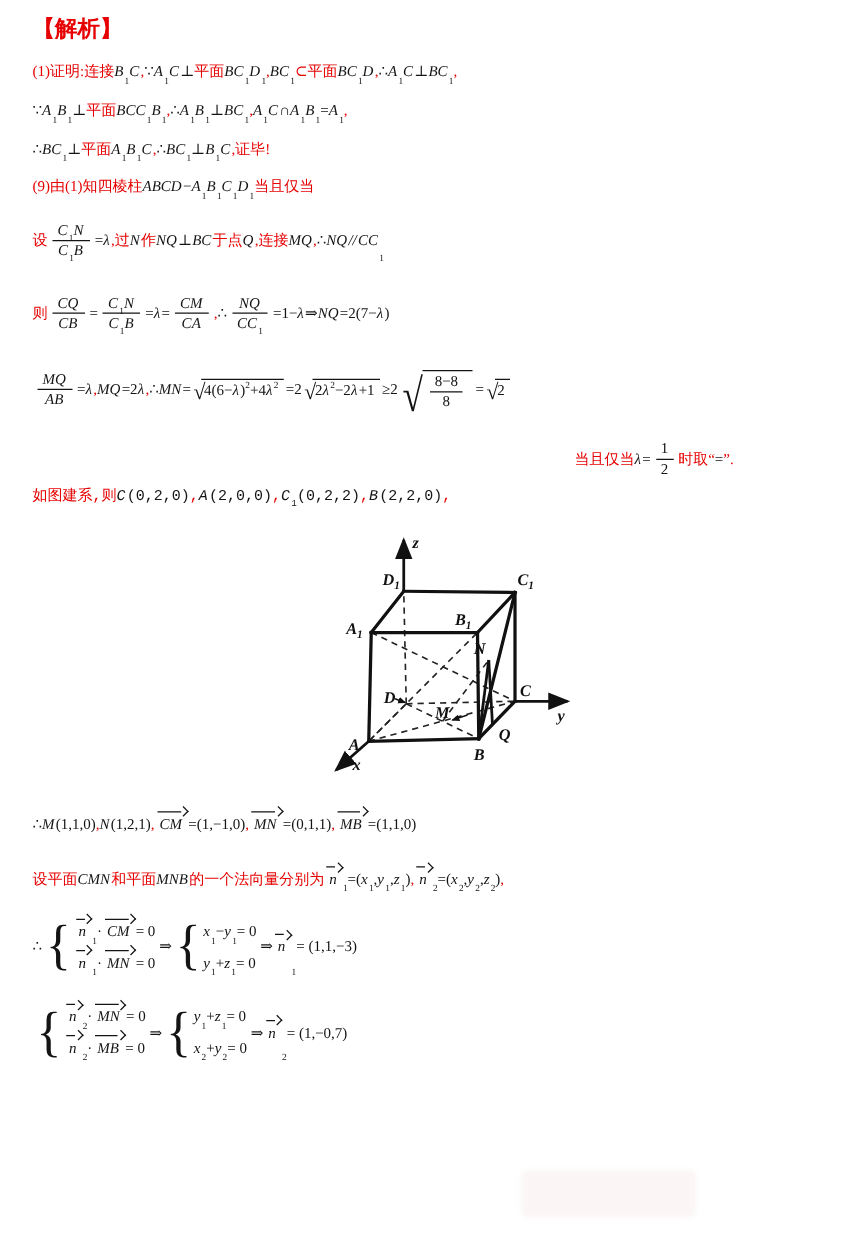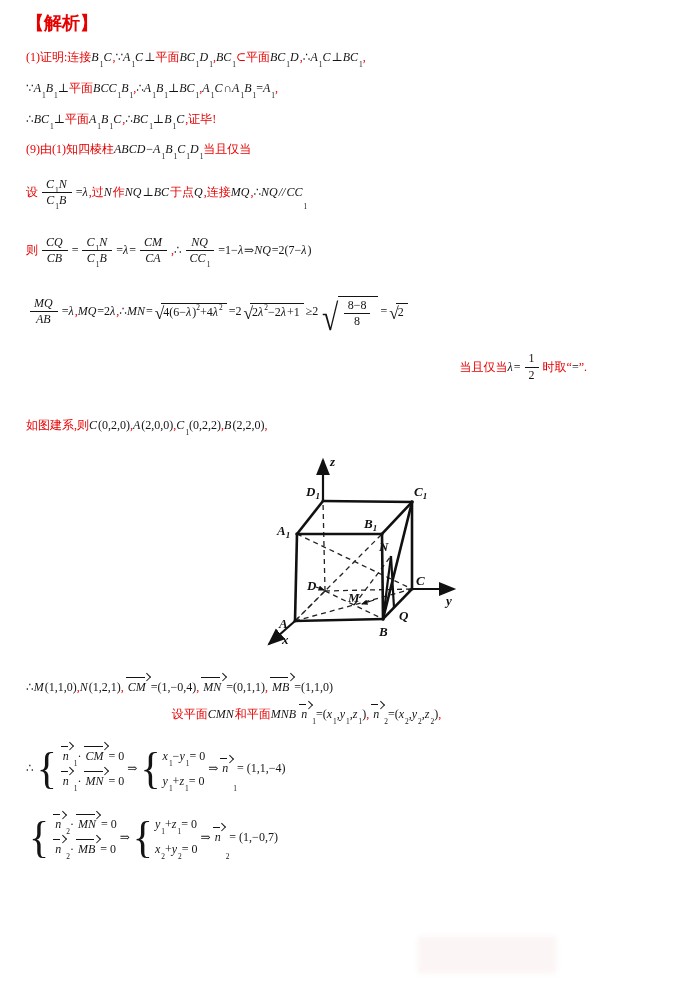--- a/index.html
+++ b/index.html
@@ -42,23 +42,23 @@
                 transform:scaleY(1.05);margin-right:2px;}
   .cases .rows{display:inline-flex;flex-direction:column;gap:9px;}
   .cases .row{display:flex;align-items:center;white-space:nowrap;}
   
   #body-top .line{margin-top:15px;}
   #body-top .line:nth-child(1){margin-top:0;}
   #body-top .line:nth-child(6){margin-top:20px;}
   #body-top .line:nth-child(7){margin-top:28px;}
   #body-top .line:nth-child(8){margin-top:30px;}
   #body-top .line:nth-child(9){margin-top:24px;justify-content:flex-end;}
-  #body-top .line:nth-child(10){margin-top:36px;}
+  #body-top .line:nth-child(10){margin-top:8px;font-family:Liberation Mono, monospace;}
   #body-bottom .line{margin-top:18px;}
-  #body-bottom .line:nth-child(2){margin-top:12px;justify-content:center;}
+  #body-bottom .line:nth-child(2){margin-top:29px;}
   #body-bottom .line:nth-child(3){margin-top:26px;}
   #body-bottom .line:nth-child(4){margin-top:28px;}
   
   .figure{margin:10px 0 6px 209px;width:245px;height:218px;}
   .dlabel{font:italic bold 13px "Liberation Serif","DejaVu Serif",serif;fill:#111;}
   .dsub{font:italic bold 9px "Liberation Serif","DejaVu Serif",serif;fill:#111;}
   .watermark{position:absolute;right:56px;bottom:18px;width:140px;height:38px;
              background:#f9efee;opacity:.55;border-radius:5px;filter:blur(2px);}
 </style>
 </head>
@@ -440,33 +440,34 @@
   <div id="body-bottom">
       <div class="line">
         <span class="seg">∴</span>
         <span class="seg i">M</span>
         <span class="seg">(1,1,0)</span>
         <span class="seg r">,</span>
         <span class="seg i">N</span>
         <span class="seg">(1,2,1)</span>
         <span class="seg r">,</span>
         <span class="vec"><span class="seg i">CM</span></span>
-        <span class="seg">=(1,−0,4)</span>
+        <span class="seg">=(1,−1,0)</span>
         <span class="seg r">,</span>
         <span class="vec"><span class="seg i">MN</span></span>
         <span class="seg">=(0,1,1)</span>
         <span class="seg r">,</span>
         <span class="vec"><span class="seg i">MB</span></span>
         <span class="seg">=(1,1,0)</span>
       </div>
       <div class="line">
         <span class="seg r">设平面</span>
         <span class="seg i">CMN</span>
         <span class="seg r">和平面</span>
         <span class="seg i">MNB</span>
+        <span class="seg r">的一个法向量分别为</span>
         <span class="vec"><span class="seg i">n</span></span>
         <span class="seg s">1</span>
         <span class="seg">=(</span>
         <span class="seg i">x</span>
         <span class="seg s">1</span>
         <span class="seg">,</span>
         <span class="seg i">y</span>
         <span class="seg s">1</span>
         <span class="seg">,</span>
         <span class="seg i">z</span>
@@ -526,21 +527,21 @@
               <span class="seg">+</span>
               <span class="seg i">z</span>
               <span class="seg s">1</span>
               <span class="seg">= 0</span>
             </span>
           </span>
         </span>
         <span class="seg">⇒</span>
         <span class="vec"><span class="seg i">n</span></span>
         <span class="seg s">1</span>
-        <span class="seg">= (1,1,−4)</span>
+        <span class="seg">= (1,1,−3)</span>
       </div>
       <div class="line">
         <span class="cases">
           <span class="brace">{</span>
           <span class="rows">
             <span class="row">
               <span class="vec"><span class="seg i">n</span></span>
               <span class="seg s">2</span>
               <span class="seg">·</span>
               <span class="vec"><span class="seg i">MN</span></span>

